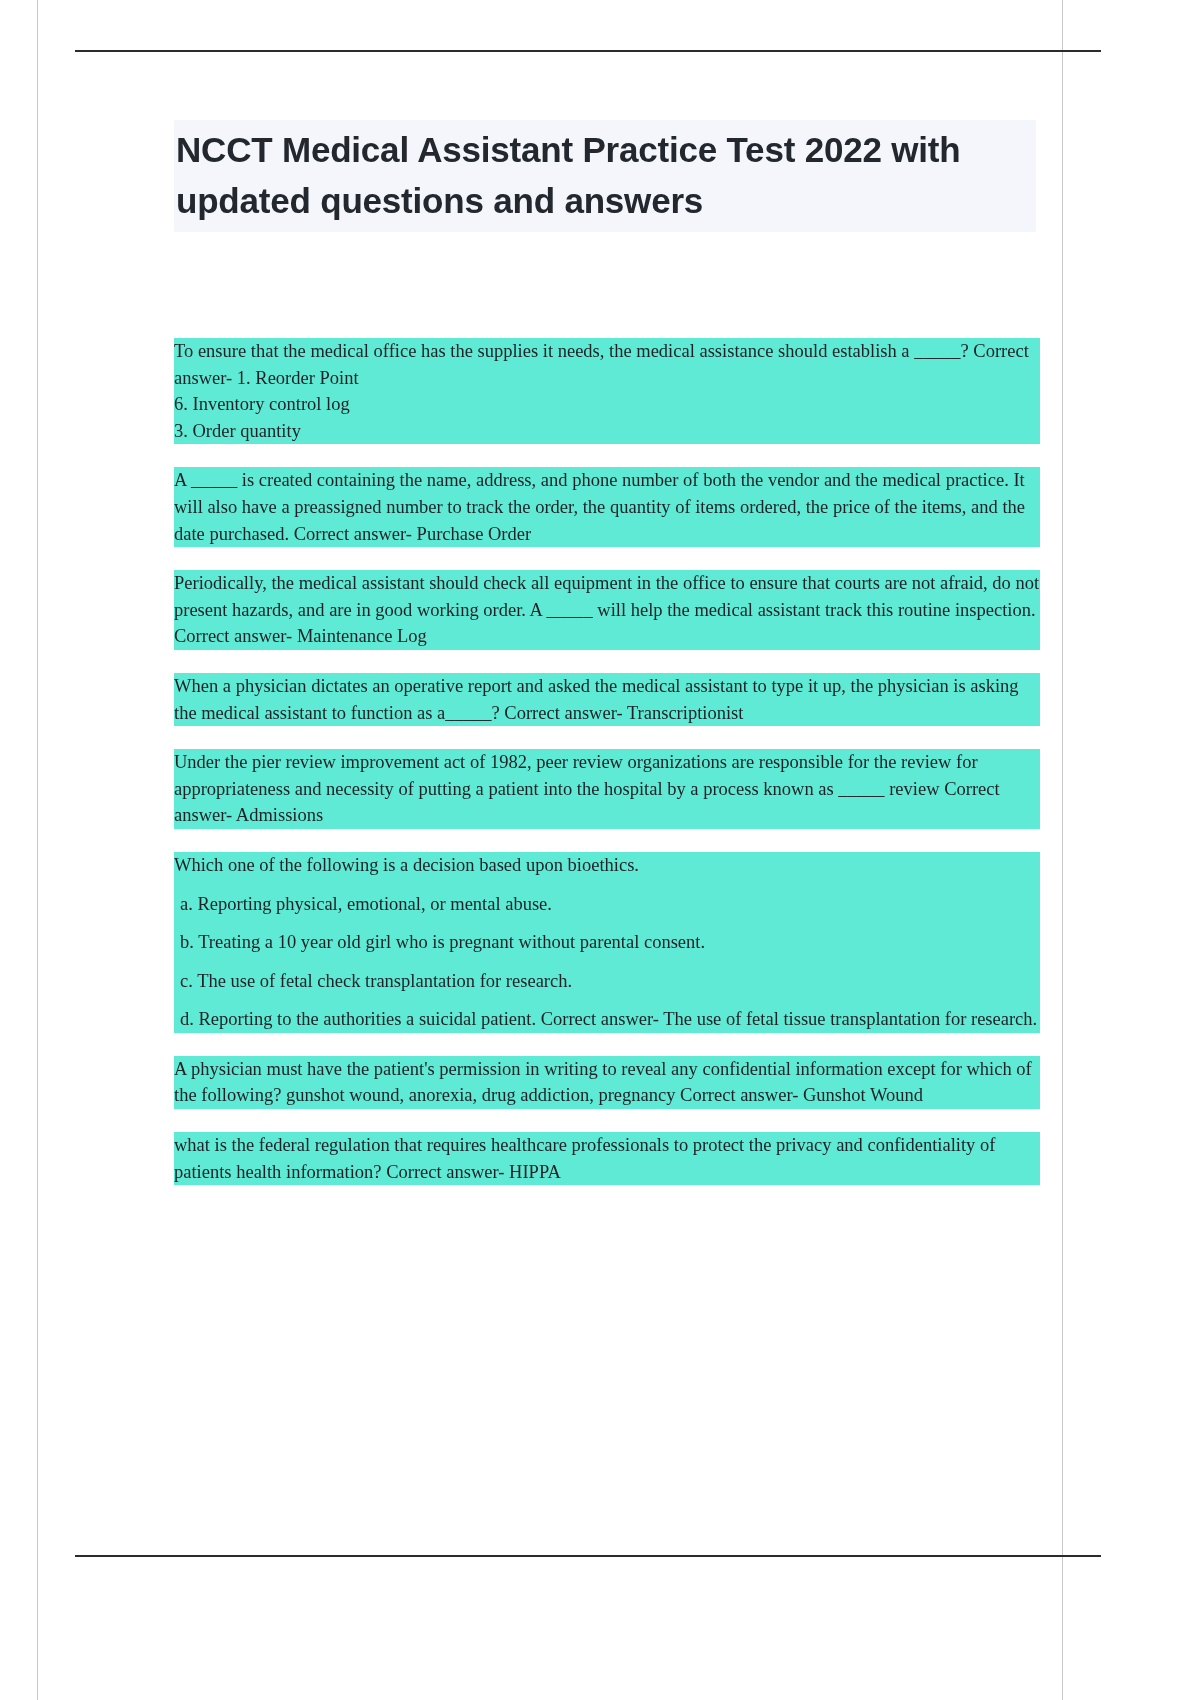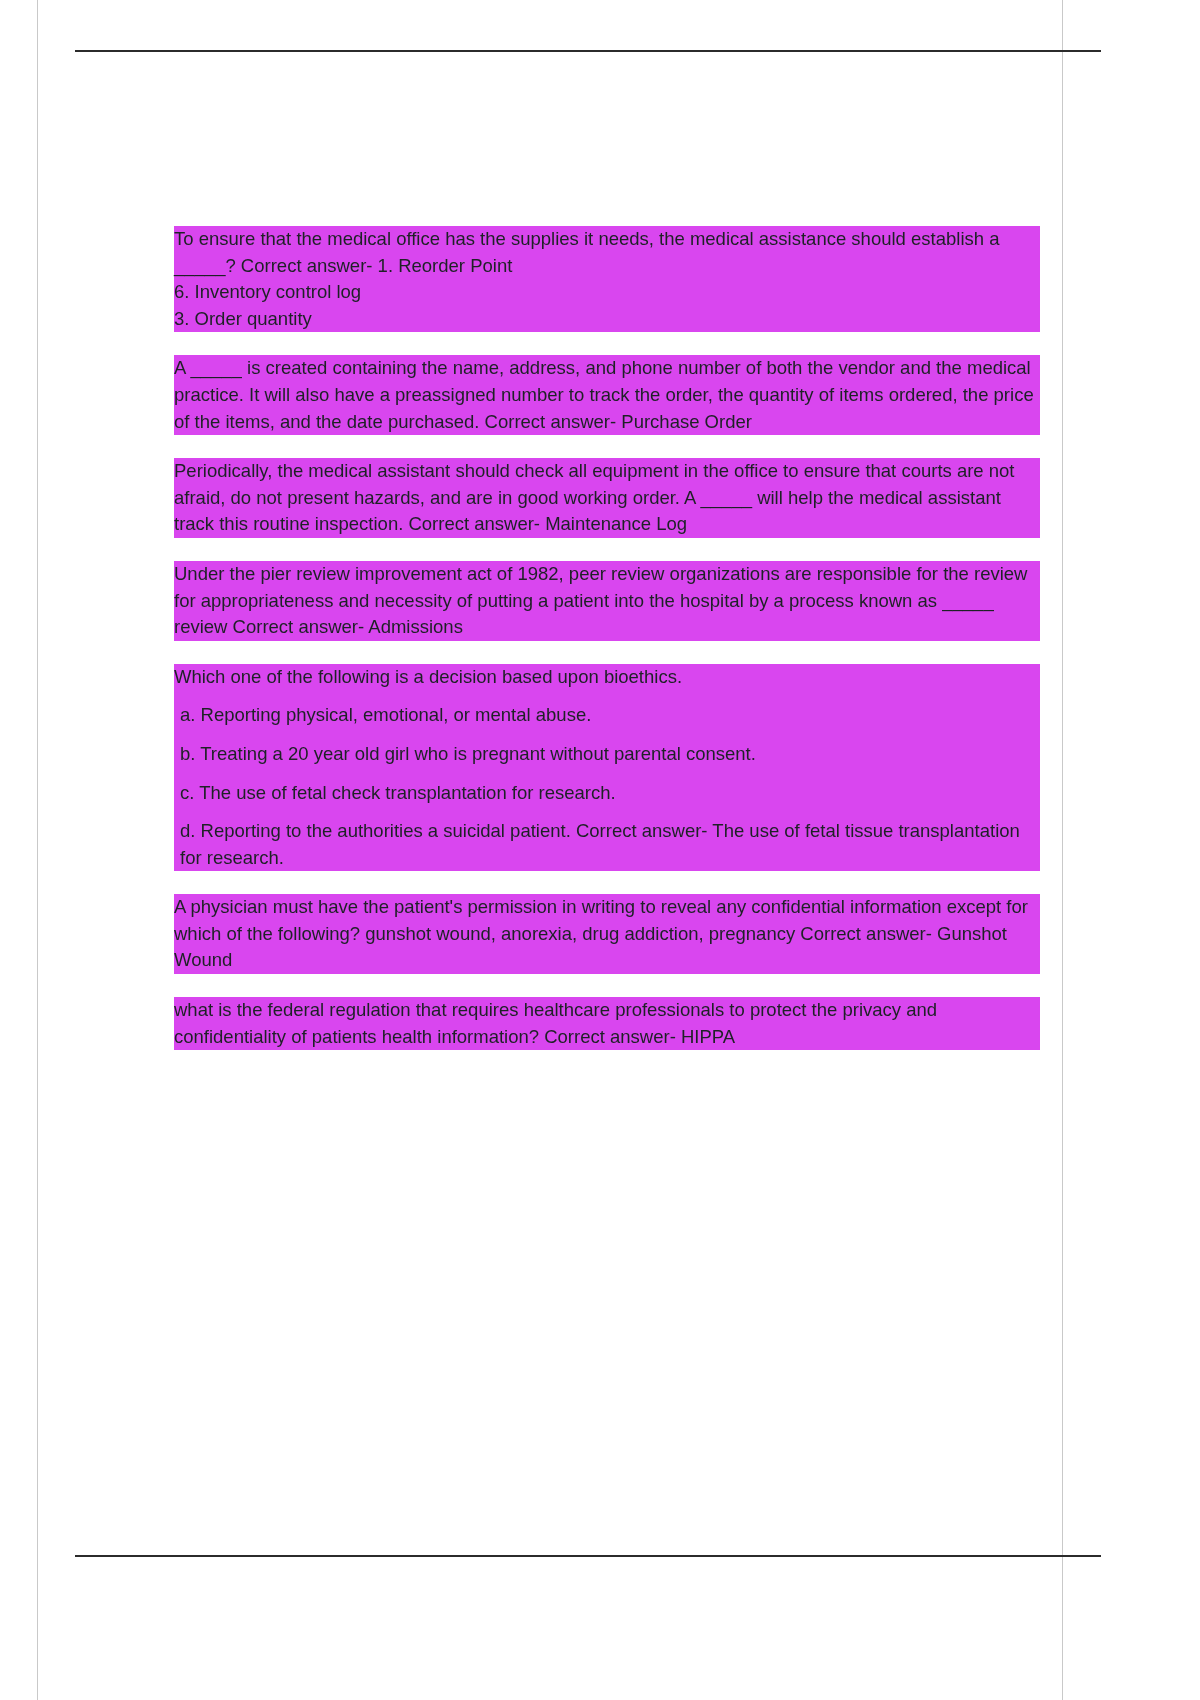--- a/index.html
+++ b/index.html
@@ -60,66 +60,71 @@
     width: 862px;
     box-sizing: border-box;
   }
   .qa-list {
     margin-top: 106px;
   }
   .qa-block {
     font-size: 18.5px;
     line-height: 26.6px;
     color: #1e2126;
-    background: #d946ef;
+    background: #5eead4;
     margin: 0 0 23px 0;
     padding: 0;
     width: 866px;
+    font-family: Liberation Serif, serif;
   }
   .qa-block p {
     margin: 0;
   }
   .qa-block .indent {
     padding-left: 6px;
     margin-top: 12px;
   }
 </style>
 </head>
 <body>
 
 <div class="page">
   <div class="rule-top"></div>
 
   <div class="content">
+    <h1 class="doc-title">NCCT Medical Assistant Practice Test 2022 with updated questions and answers</h1>
 
     <div class="qa-list">
 
       <div class="qa-block">
         <p>To ensure that the medical office has the supplies it needs, the medical assistance should establish a _____? Correct answer- 1. Reorder Point</p>
         <p>6. Inventory control log</p>
         <p>3. Order quantity</p>
       </div>
 
       <div class="qa-block">
         <p>A _____ is created containing the name, address, and phone number of both the vendor and the medical practice. It will also have a preassigned number to track the order, the quantity of items ordered, the price of the items, and the date purchased. Correct answer- Purchase Order</p>
       </div>
 
       <div class="qa-block">
         <p>Periodically, the medical assistant should check all equipment in the office to ensure that courts are not afraid, do not present hazards, and are in good working order. A _____ will help the medical assistant track this routine inspection. Correct answer- Maintenance Log</p>
       </div>
 
+      <div class="qa-block">
+        <p>When a physician dictates an operative report and asked the medical assistant to type it up, the physician is asking the medical assistant to function as a_____? Correct answer- Transcriptionist</p>
+      </div>
 
       <div class="qa-block">
         <p>Under the pier review improvement act of 1982, peer review organizations are responsible for the review for appropriateness and necessity of putting a patient into the hospital by a process known as _____ review Correct answer- Admissions</p>
       </div>
 
       <div class="qa-block">
         <p>Which one of the following is a decision based upon bioethics.</p>
         <p class="indent">a. Reporting physical, emotional, or mental abuse.</p>
-        <p class="indent">b. Treating a 20 year old girl who is pregnant without parental consent.</p>
+        <p class="indent">b. Treating a 10 year old girl who is pregnant without parental consent.</p>
         <p class="indent">c. The use of fetal check transplantation for research.</p>
         <p class="indent">d. Reporting to the authorities a suicidal patient. Correct answer- The use of fetal tissue transplantation for research.</p>
       </div>
 
       <div class="qa-block">
         <p>A physician must have the patient's permission in writing to reveal any confidential information except for which of the following? gunshot wound, anorexia, drug addiction, pregnancy Correct answer- Gunshot Wound</p>
       </div>
 
       <div class="qa-block">
         <p>what is the federal regulation that requires healthcare professionals to protect the privacy and confidentiality of patients health information? Correct answer- HIPPA</p>

